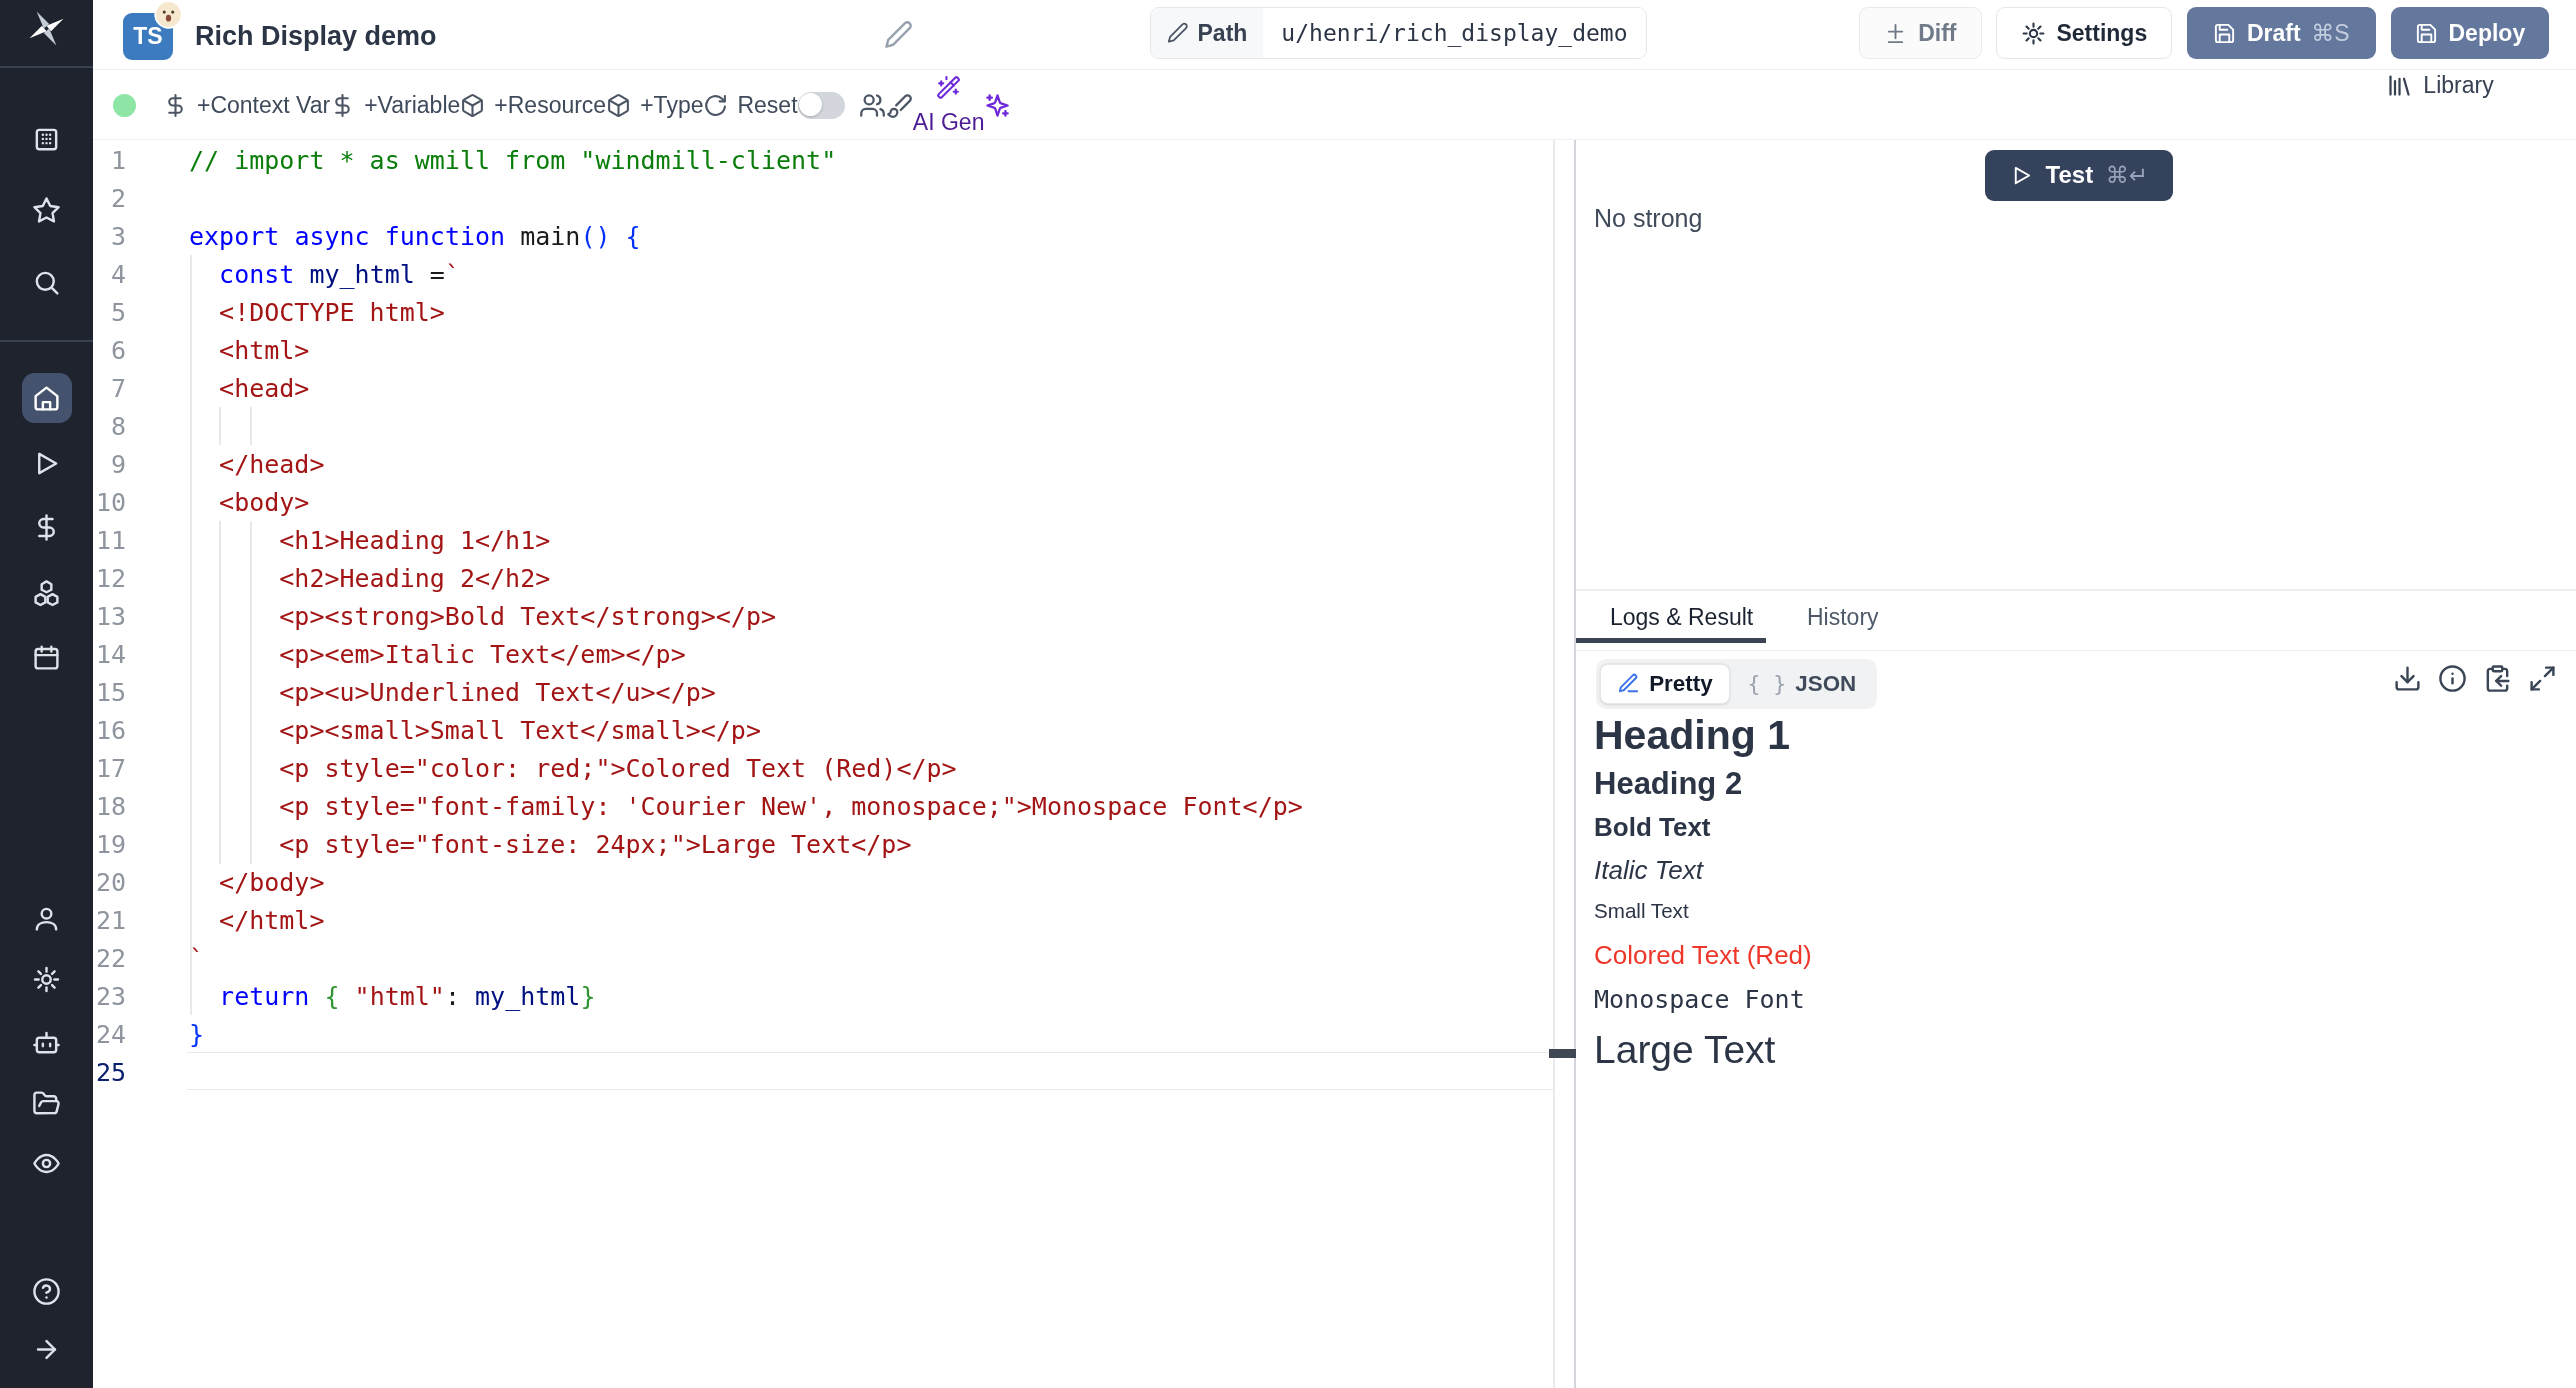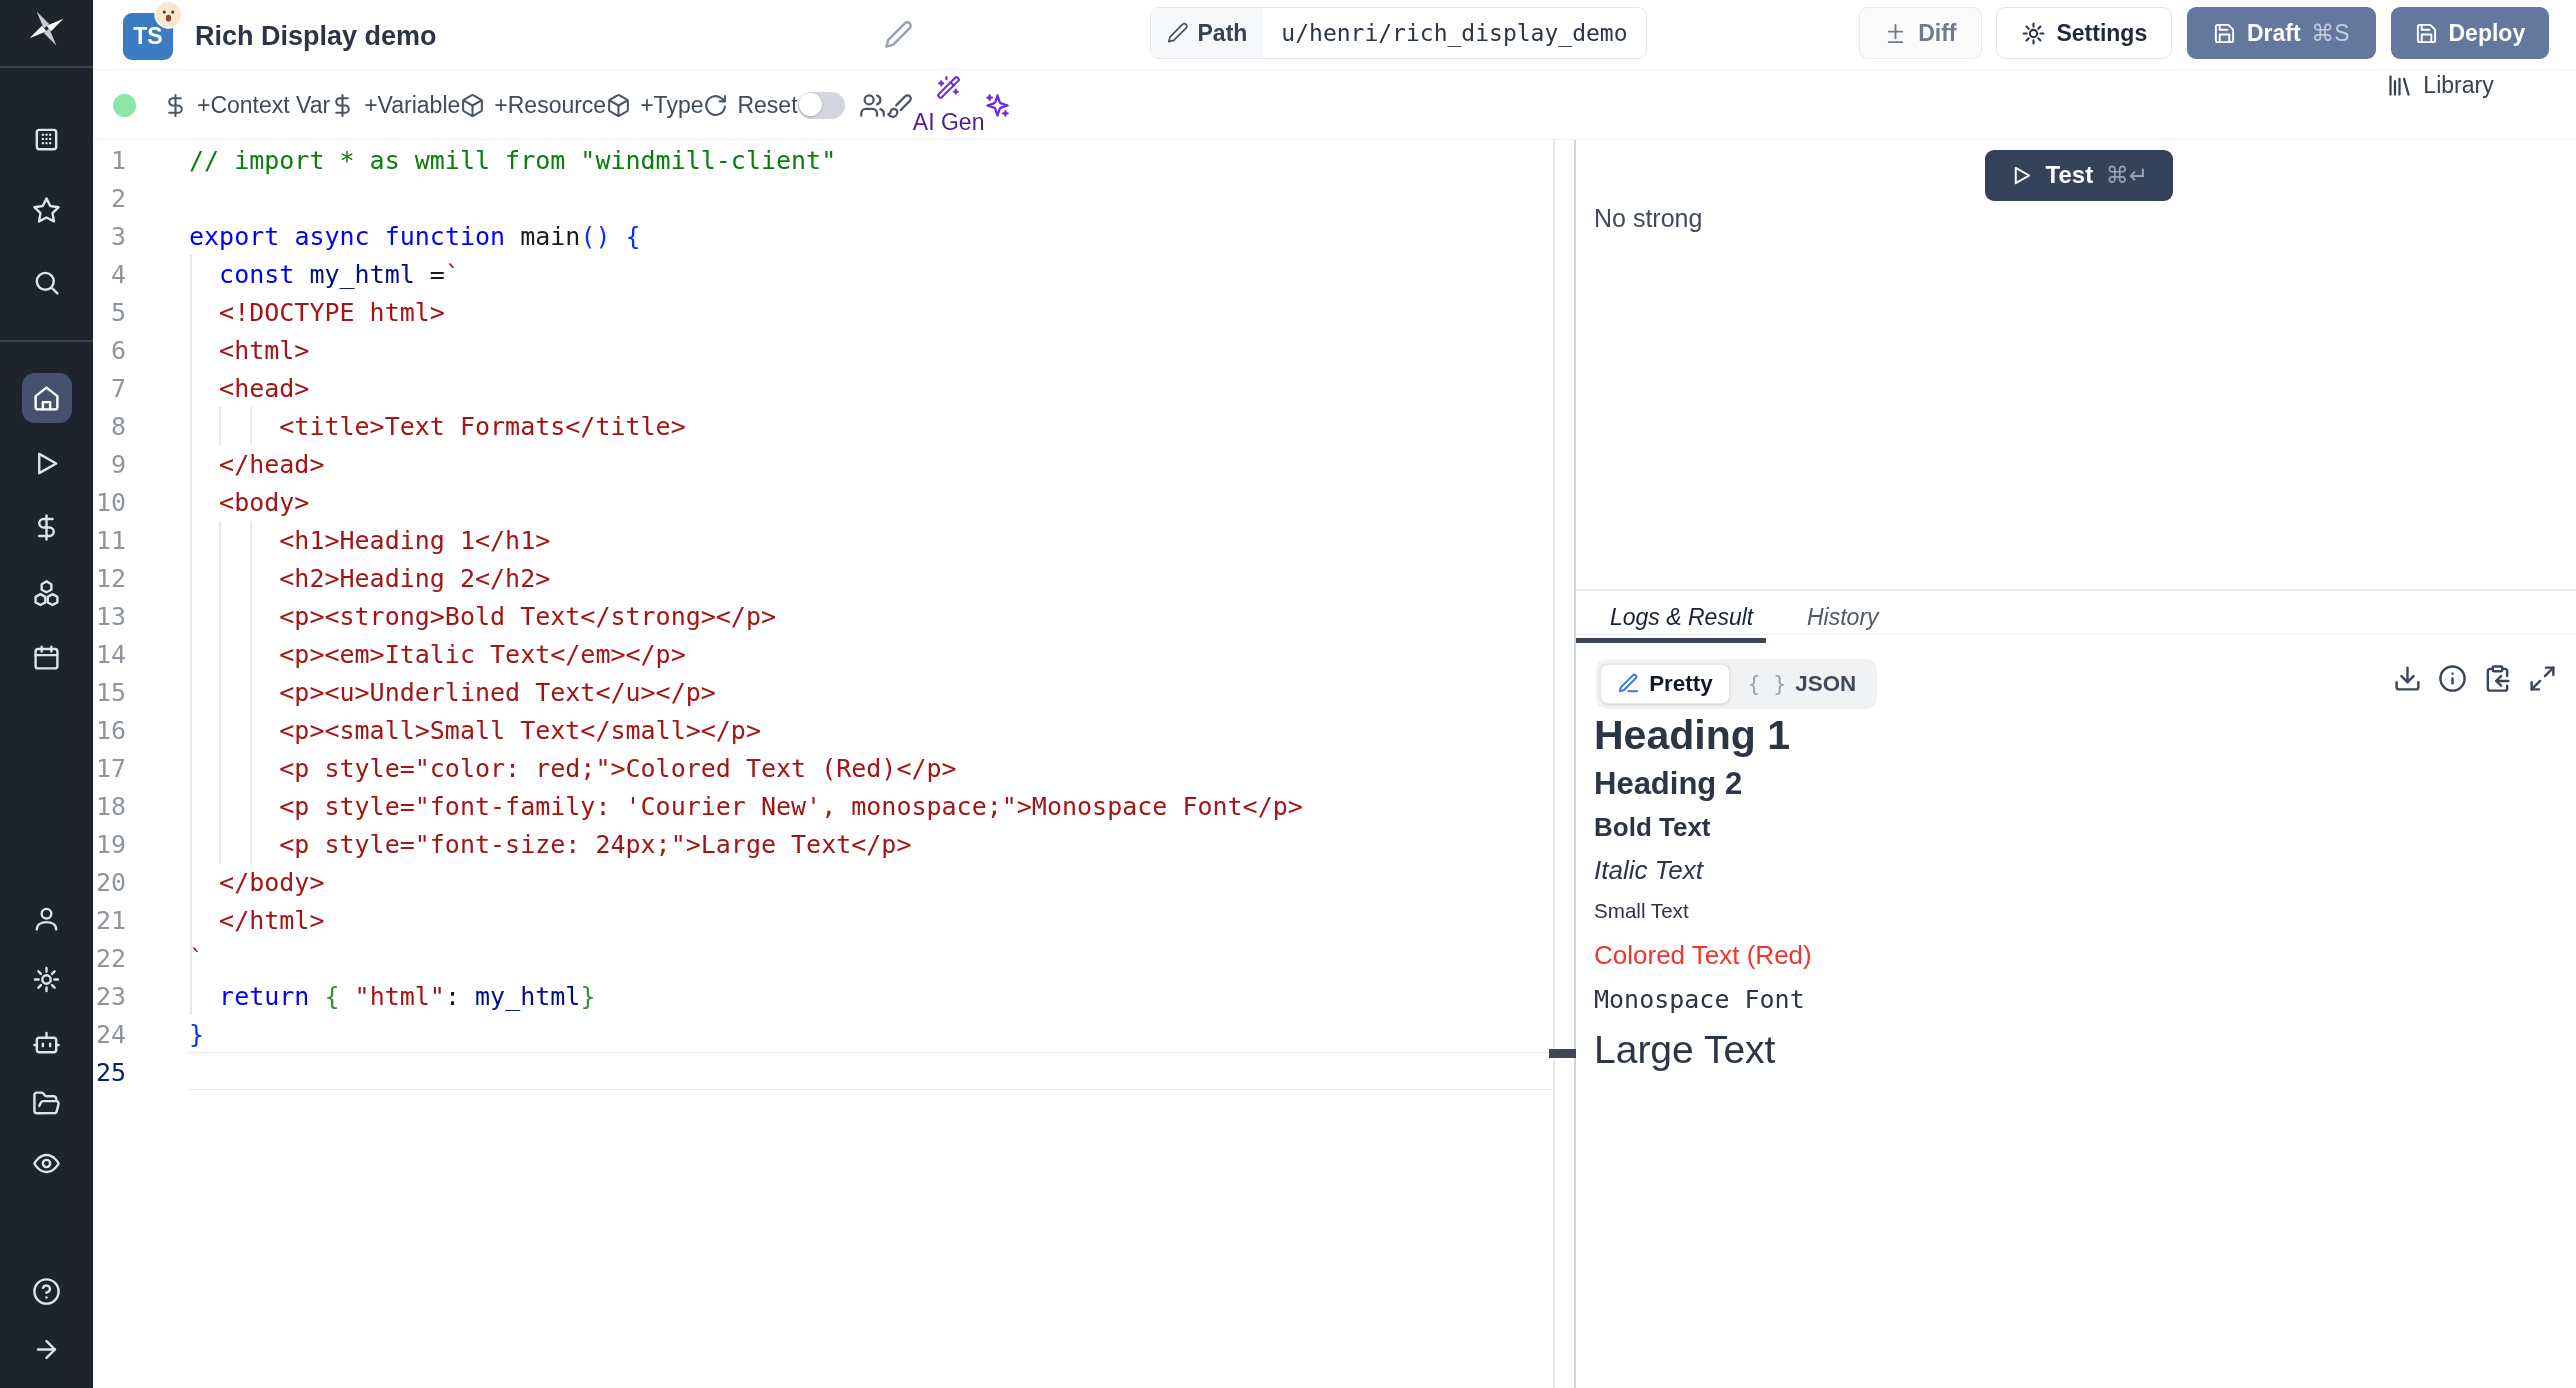--- a/index.html
+++ b/index.html
@@ -77,21 +77,21 @@
   #panel-divider { position:absolute; left:1574px; top:140px; width:1.8px; height:1249px; background:#d2d6dc; }
 
   
   #right-panel { position:absolute; left:1576px; top:140px; width:1000px; height:1249px; background:#fff; }
   #test-btn { position:absolute; left:409px; top:9.8px; width:188px; height:51px; border-radius:9px; background:#35425c; display:flex; align-items:center; justify-content:center; gap:12.5px; cursor:pointer; }
   #test-btn .icon { width:23px; height:23px; color:#fff; }
   #test-label { font-size:24px; font-weight:700; color:#fff; }
   #test-shortcut { font-size:23px; color:#97a3b8; }
   #no-inputs { position:absolute; left:18px; top:64px; font-size:25px; color:#3f4a5a; }
   #tabs-divider { position:absolute; left:0; top:449px; width:1000px; height:1.8px; background:#eceef1; }
-  #tabs-row { position:absolute; left:0; top:451px; width:1000px; height:44px; border-bottom:1.8px solid #eceef1;font-style:italic; }
+  #tabs-row { position:absolute; left:0; top:451px; width:1000px; height:60px; border-bottom:1.8px solid #eceef1; }
   .tab { position:absolute; top:12.5px; font-size:23px; cursor:pointer; }
   #tab-logs { left:34px; color:#1a2230; font-weight:500; }
   #tab-history { left:231px; color:#4e5a6a; }
   #tab-underline { position:absolute; left:0; top:47px; width:190px; height:4.5px; background:#3b4453; }
   #result-toolbar { position:absolute; left:19.7px; top:519px; width:961px; height:48px; }
   #seg-control { position:absolute; left:0; top:0; display:flex; align-items:center; background:#f1f2f4; border-radius:10.7px; padding:4.5px; gap:1.8px; }
   .seg { display:flex; align-items:center; gap:9px; padding:6.3px 16px; border-radius:8px; cursor:pointer; font-size:22.4px; font-weight:600; }
   .seg.active { background:#fff; border:0.9px solid #e5e7eb; box-shadow:0 0.9px 2.7px rgba(0,0,0,.12); color:#111827; }
   .seg.inactive { color:#3f4a5a; }
   .seg .icon { width:23px; height:23px; color:#3b72e8; }
@@ -433,21 +433,20 @@
         <div class="code-line">
           <span class="gutter">6</span>
           <span class="code-text"><span class="tok-st">  &lt;html&gt;</span></span>
         </div>
         <div class="code-line">
           <span class="gutter">7</span>
           <span class="code-text"><span class="tok-st">  &lt;head&gt;</span></span>
         </div>
         <div class="code-line">
           <span class="gutter">8</span>
-          <span class="code-text"><span class="tok-st">      &lt;title&gt;Text Formats&lt;/title&gt;</span></span>
         </div>
         <div class="code-line">
           <span class="gutter">9</span>
           <span class="code-text"><span class="tok-st">  &lt;/head&gt;</span></span>
         </div>
         <div class="code-line">
           <span class="gutter">10</span>
           <span class="code-text"><span class="tok-st">  &lt;body&gt;</span></span>
         </div>
         <div class="code-line">

